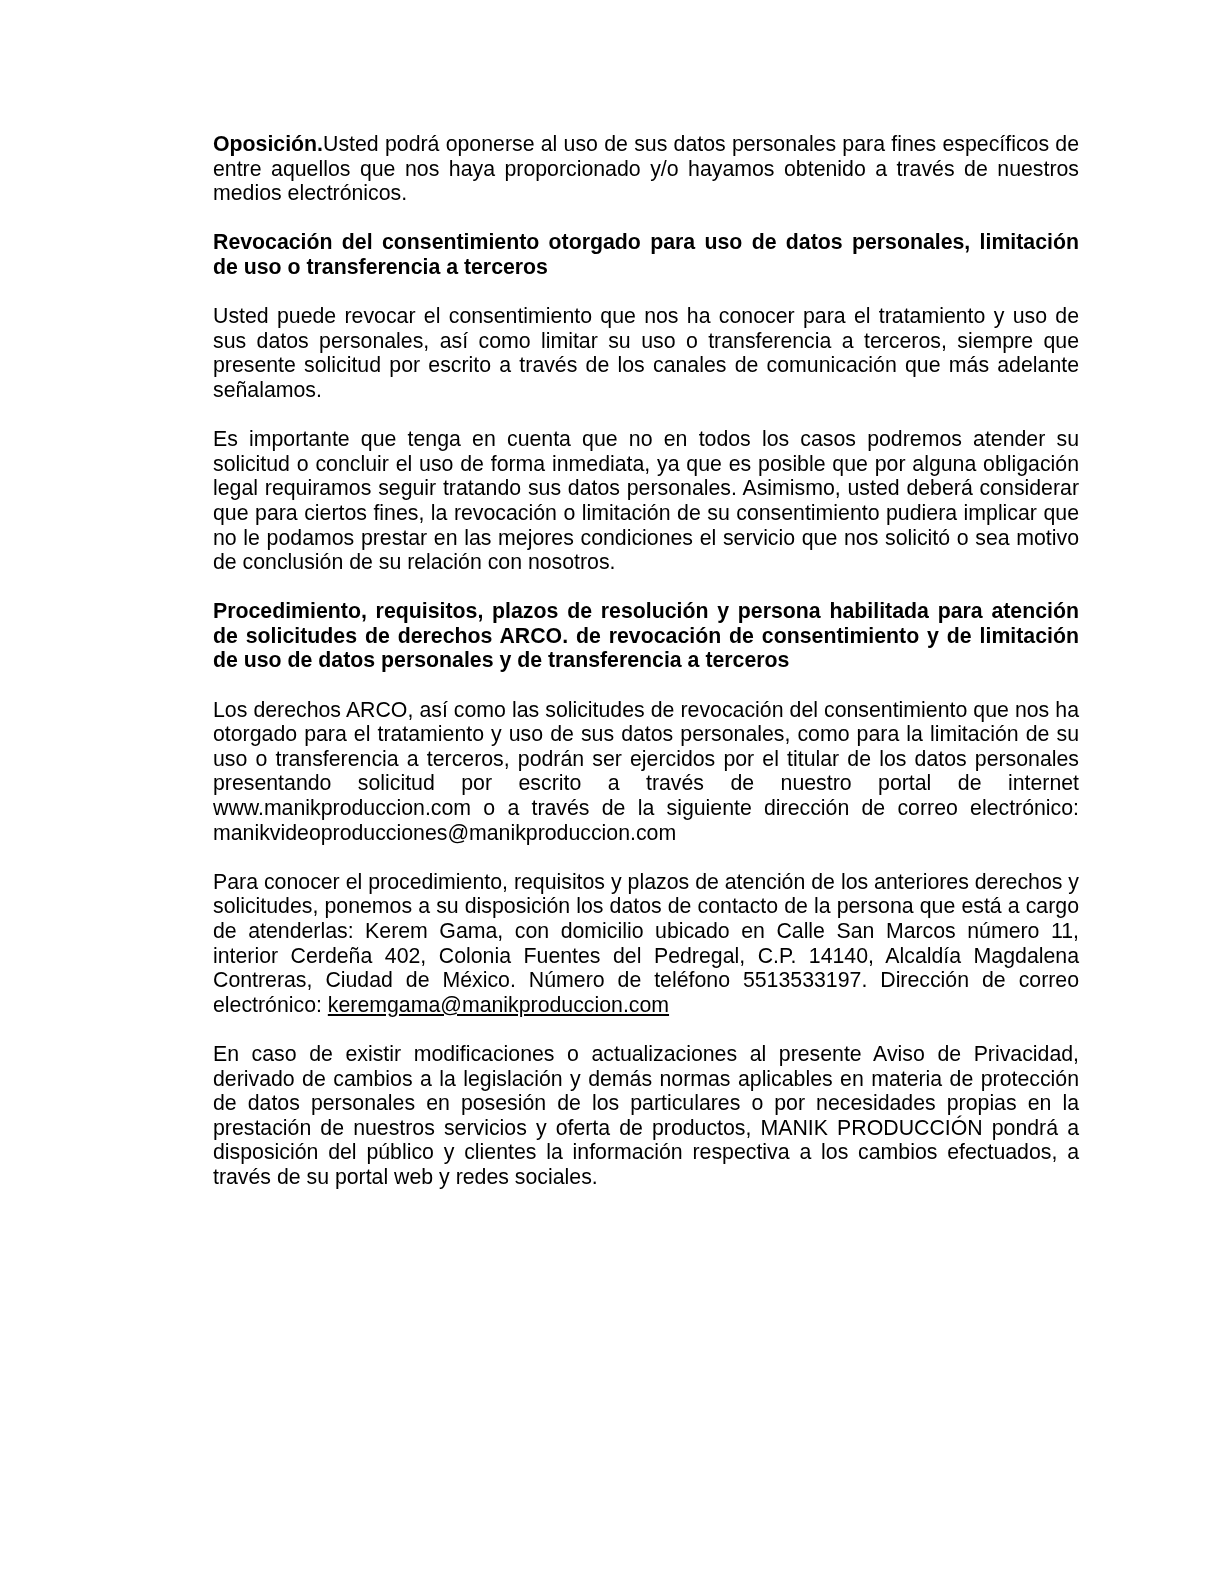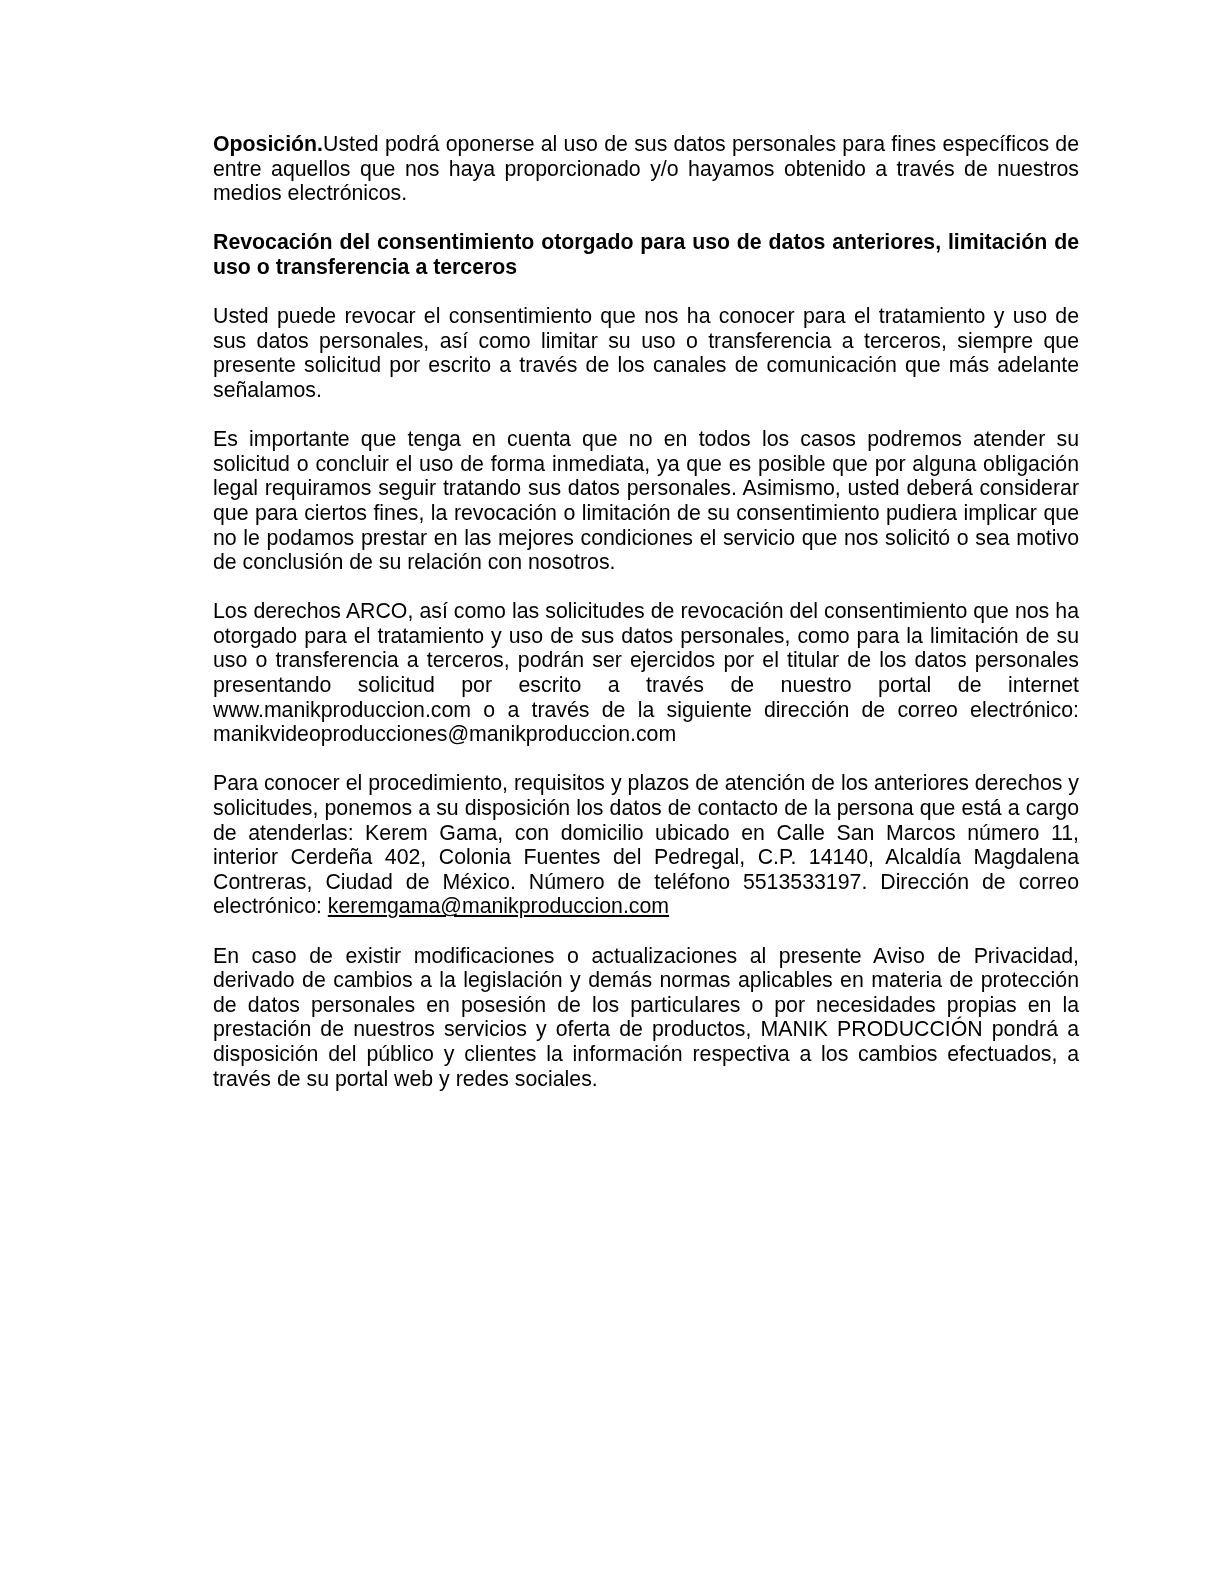--- a/index.html
+++ b/index.html
@@ -42,19 +42,20 @@
   }
   a.email-link {
     color: #000000;
   }
 </style>
 </head>
 <body>
 
 <main class="page-content">
     <p><span class="bold">Oposición.</span><span>Usted podrá oponerse al uso de sus datos personales para fines específicos de entre aquellos que nos haya proporcionado y/o hayamos obtenido a través de nuestros medios electrónicos.</span></p>
-    <h2><span class="bold">Revocación del consentimiento otorgado para uso de datos anteriores, limitación de uso o transferencia a terceros</span></h2>
+    <h2><span class="bold">Revocación del consentimiento otorgado para uso de datos personales, limitación de uso o transferencia a terceros</span></h2>
     <p><span>Usted puede revocar el consentimiento que nos ha conocer para el tratamiento y uso de sus datos personales, así como limitar su uso o transferencia a terceros, siempre que presente solicitud por escrito a través de los canales de comunicación que más adelante señalamos.</span></p>
     <p><span>Es importante que tenga en cuenta que no en todos los casos podremos atender su solicitud o concluir el uso de forma inmediata, ya que es posible que por alguna obligación legal requiramos seguir tratando sus datos personales. Asimismo, usted deberá considerar que para ciertos fines, la revocación o limitación de su consentimiento pudiera implicar que no le podamos prestar en las mejores condiciones el servicio que nos solicitó o sea motivo de conclusión de su relación con nosotros.</span></p>
+    <h2><span class="bold">Procedimiento, requisitos, plazos de resolución y persona habilitada para atención de solicitudes de derechos ARCO. de revocación de consentimiento y de limitación de uso de datos personales y de transferencia a terceros</span></h2>
     <p><span>Los derechos ARCO, así como las solicitudes de revocación del consentimiento que nos ha otorgado para el tratamiento y uso de sus datos personales, como para la limitación de su uso o transferencia a terceros, podrán ser ejercidos por el titular de los datos personales presentando solicitud por escrito a través de nuestro portal de internet www.manikproduccion.com o a través de la siguiente dirección de correo electrónico: manikvideoproducciones@manikproduccion.com</span></p>
     <p><span>Para conocer el procedimiento, requisitos y plazos de atención de los anteriores derechos y solicitudes, ponemos a su disposición los datos de contacto de la persona que está a cargo de atenderlas: Kerem Gama, con domicilio ubicado en Calle San Marcos número 11, interior Cerdeña 402, Colonia Fuentes del Pedregal, C.P. 14140, Alcaldía Magdalena Contreras, Ciudad de México. Número de teléfono 5513533197. Dirección de correo electrónico: </span><a class="email-link" href="#">keremgama@manikproduccion.com</a></p>
     <p><span>En caso de existir modificaciones o actualizaciones al presente Aviso de Privacidad, derivado de cambios a la legislación y demás normas aplicables en materia de protección de datos personales en posesión de los particulares o por necesidades propias en la prestación de nuestros servicios y oferta de productos, MANIK PRODUCCIÓN pondrá a disposición del público y clientes la información respectiva a los cambios efectuados, a través de su portal web y redes sociales.</span></p>
   </main>
 
 </body></html>

